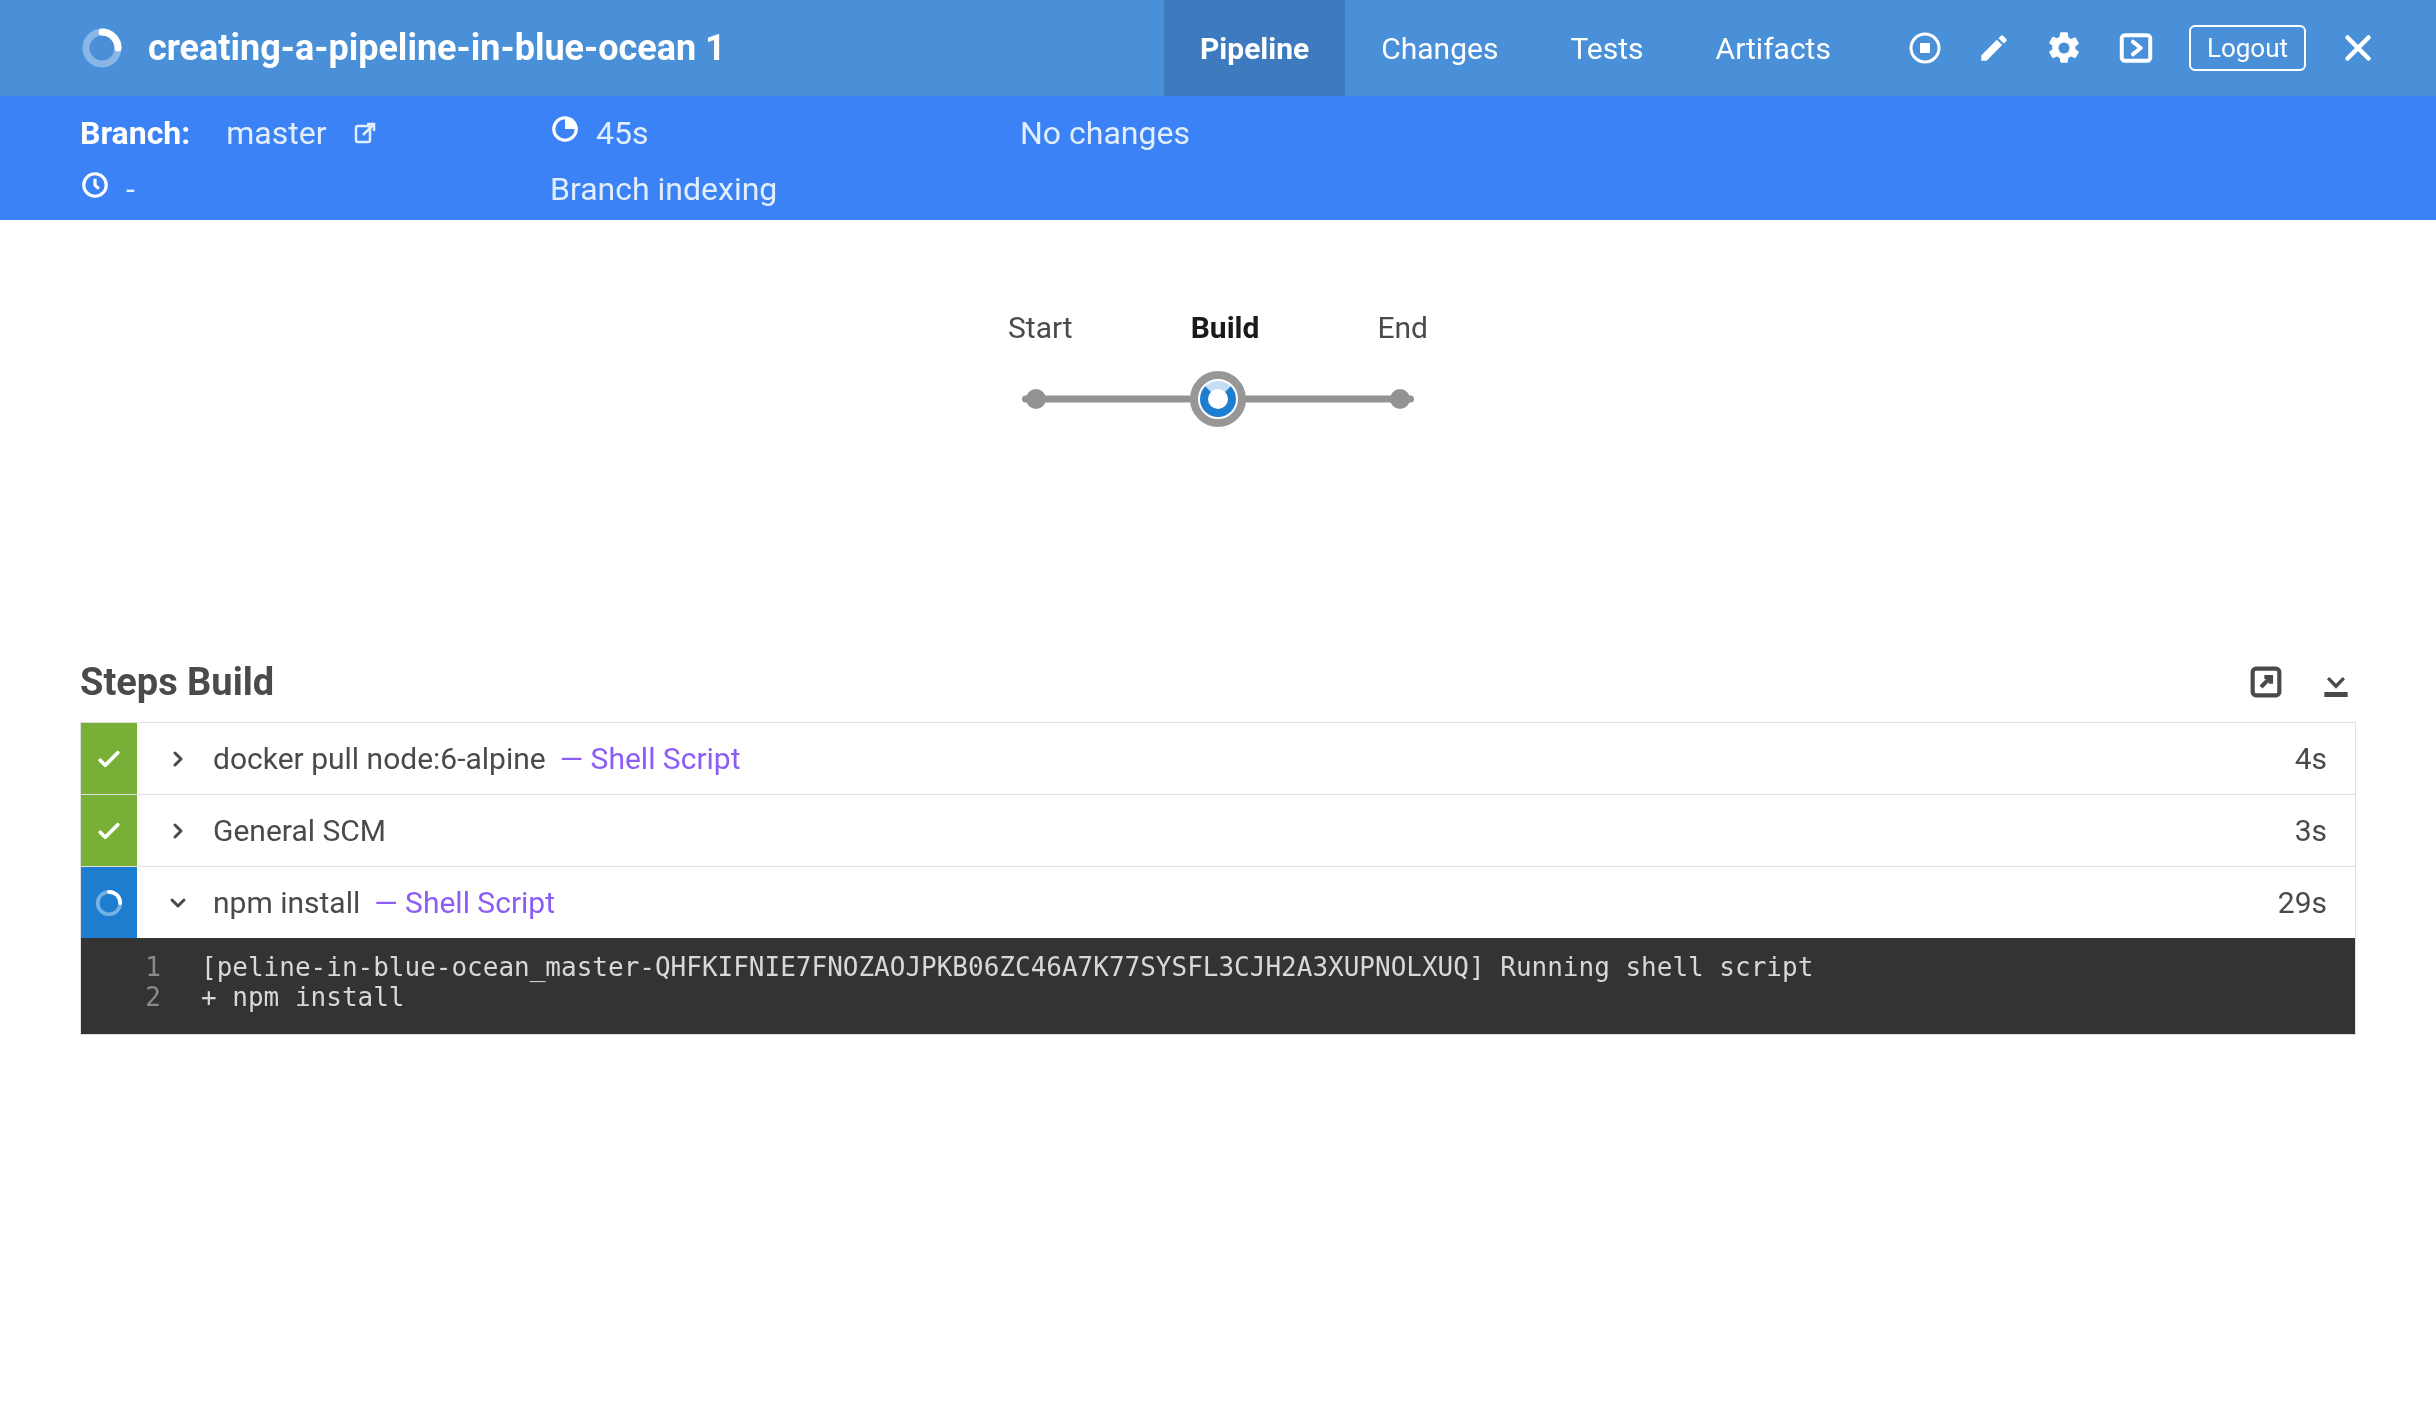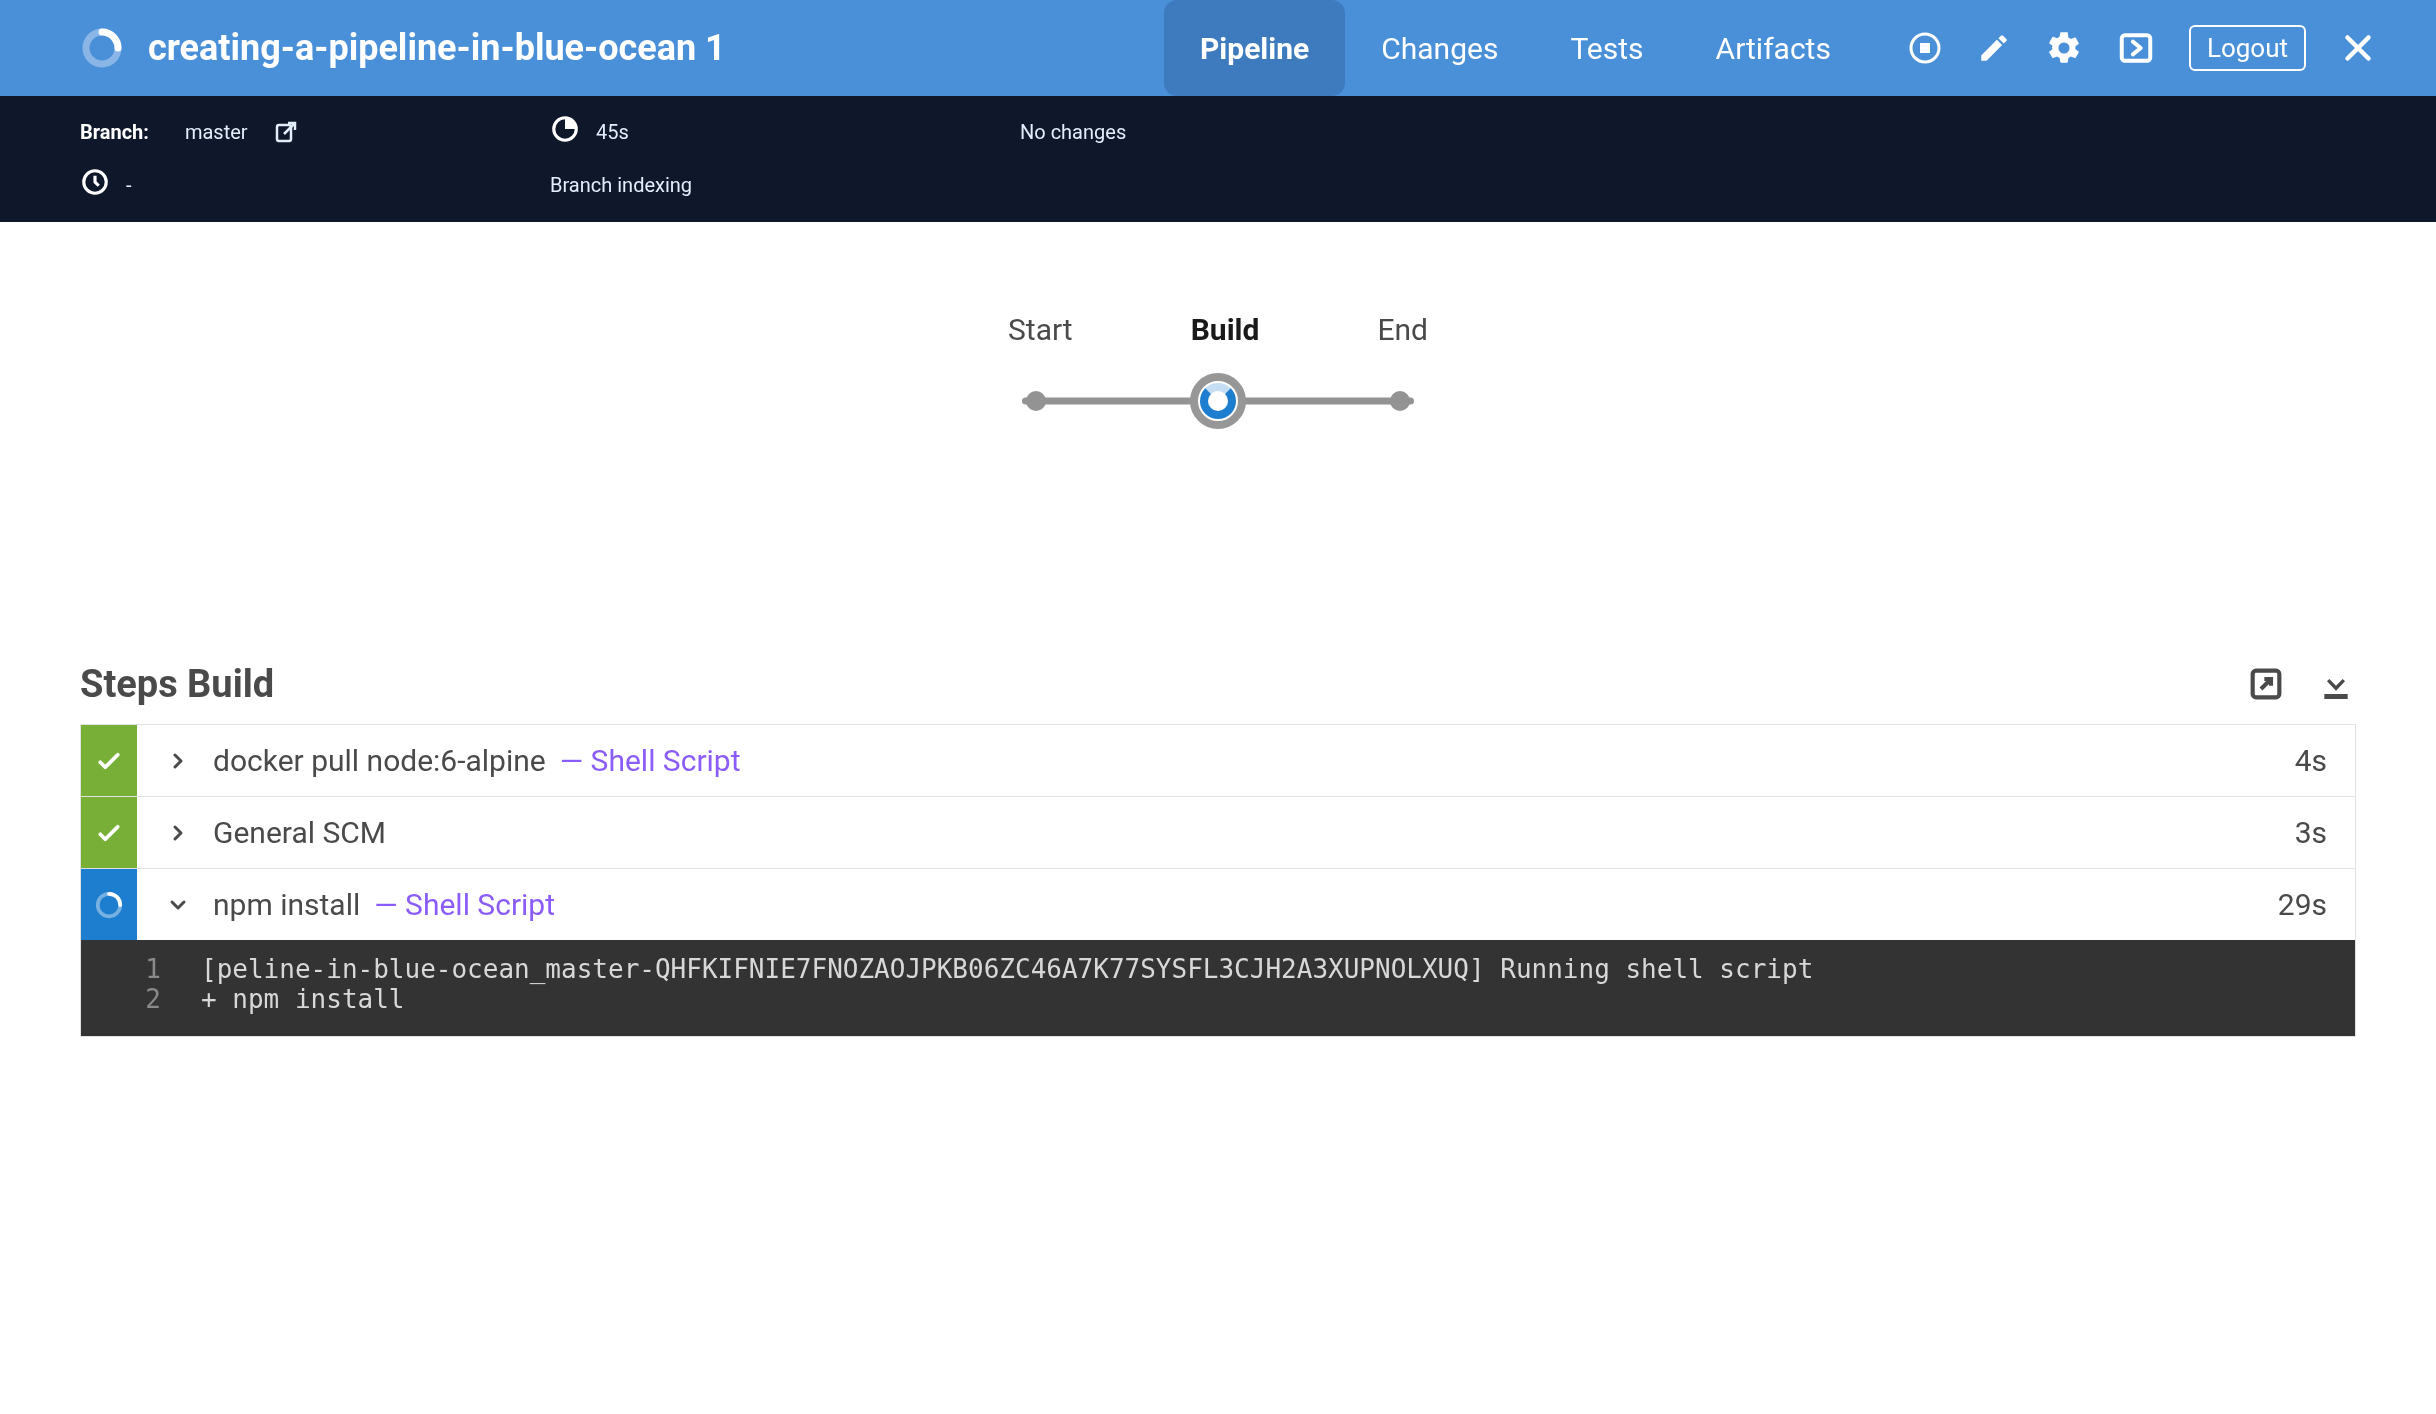--- a/index.html
+++ b/index.html
@@ -37,21 +37,20 @@
     align-items: stretch;
     height: 96px;
   }
   .tab {
     display: flex;
     align-items: center;
     padding: 0 36px;
     font-size: 30px;
     color: #fff;
     cursor: pointer;
-    border-radius: 13px;
   }
   .tab.active {
     background: #3E7BBE;
     font-weight: 700;
   }
   .topbar-actions {
     display: flex;
     align-items: center;
     gap: 34px;
     margin-left: 40px;
@@ -60,27 +59,27 @@
   .logout-btn {
     border: 2px solid #fff;
     border-radius: 6px;
     padding: 6px 16px;
     font-size: 26px;
     color: #fff;
     cursor:pointer;
   }
   
   .infostrip {
-    background: #0f172a;
+    background: #3b82f6;
     color: #fff;
-    padding: 18px 80px 20px 80px;
+    padding: 18px 80px 12px 80px;
     display: grid;
     grid-template-columns: 470px 470px auto;
     row-gap: 18px;
-    font-size: 20px;
+    font-size: 32px;
   }
   .info-label { font-weight: 700; margin-right: 20px; }
   .info-val { color: #e3eefb; }
   .info-cell { display:flex; align-items:center; gap:16px; }
   .ext-icon { margin-left:10px; display:inline-flex; }
   
   .graph-area {
     height: 440px;
     position: relative;
   }

